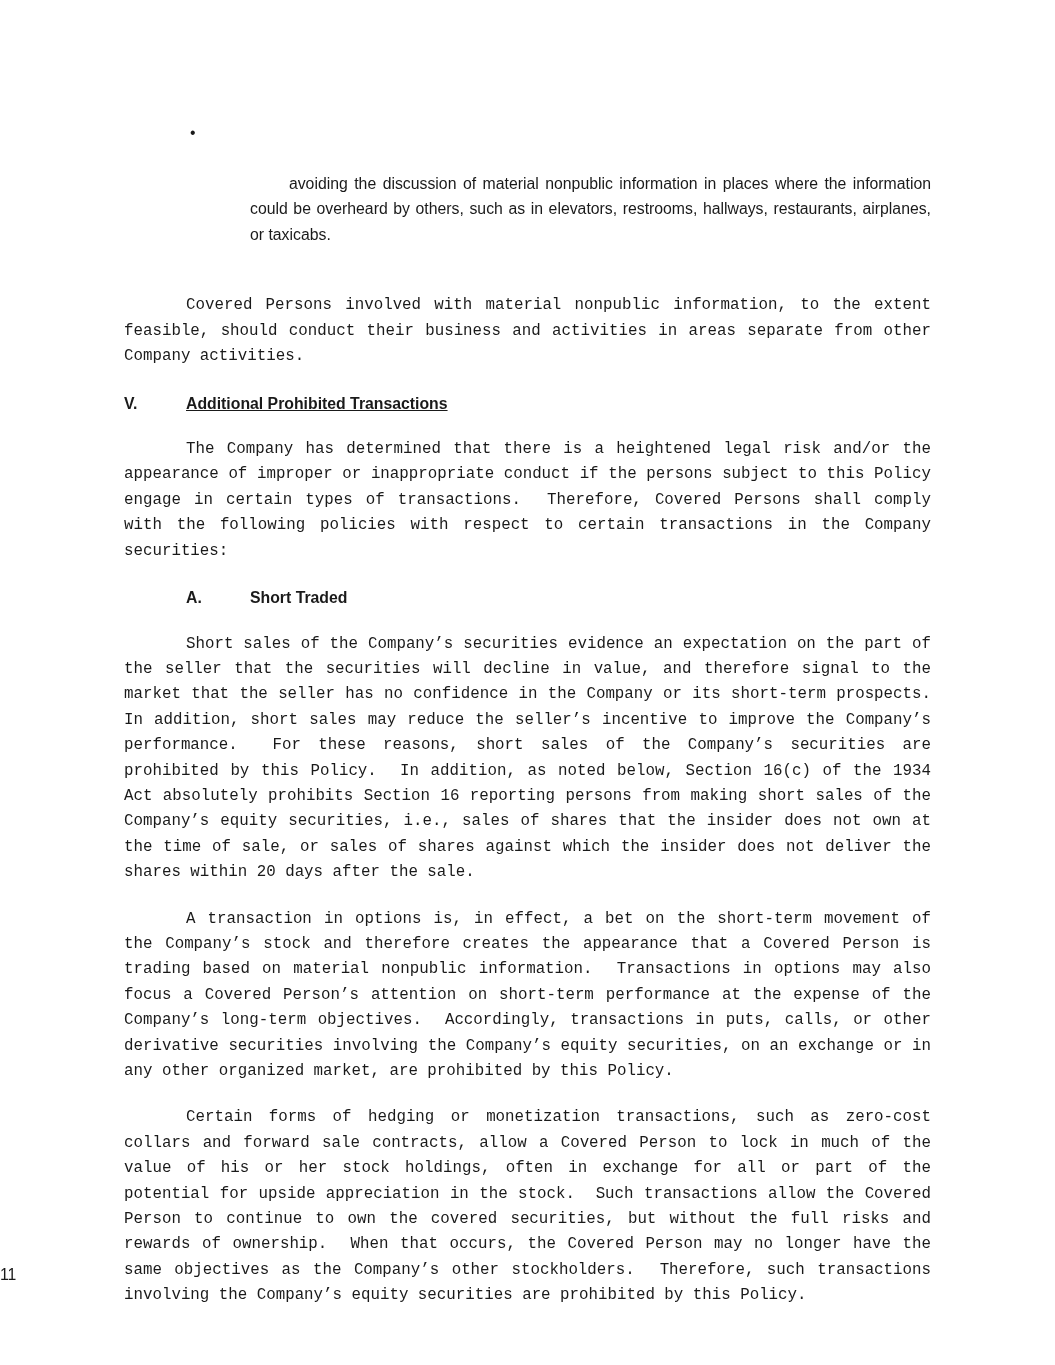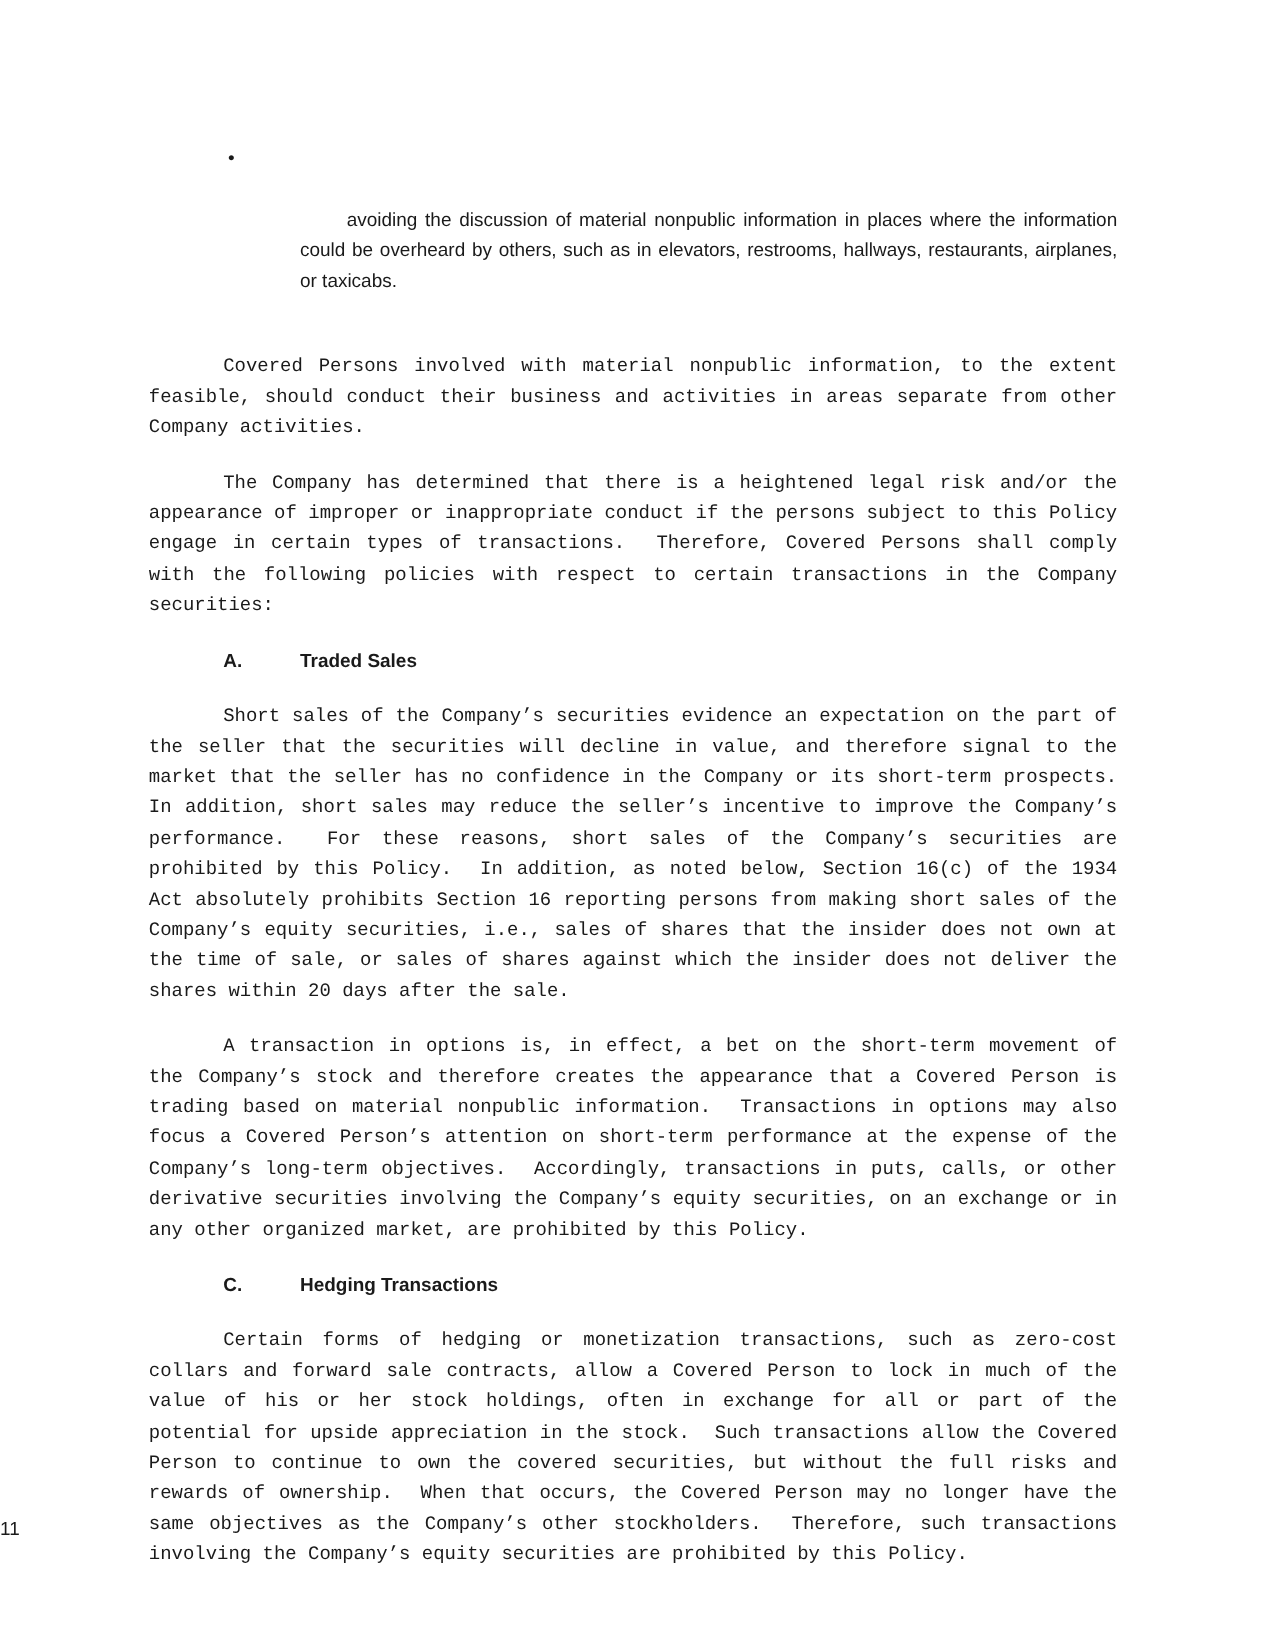--- a/index.html
+++ b/index.html
@@ -78,34 +78,34 @@
 <div class="page">
   <div class="content">
 
     <div class="bullet-item">
       <span class="bullet-glyph">•</span>
       <span>avoiding the discussion of material nonpublic information in places where the information could be overheard by others, such as in elevators, restrooms, hallways, restaurants, airplanes, or taxicabs.</span>
     </div>
 
     <p class="para first-indent">Covered Persons involved with material nonpublic information, to the extent feasible, should conduct their business and activities in areas separate from other Company activities.</p>
 
+    <div class="heading">
+      <span class="h-num">V.</span><span class="h-title-underline">Additional Prohibited Transactions</span>
+    </div>
 
     <p class="para first-indent">The Company has determined that there is a heightened legal risk and/or the appearance of improper or inappropriate conduct if the persons subject to this Policy engage in certain types of transactions.  Therefore, Covered Persons shall comply with the following policies with respect to certain transactions in the Company securities:</p>
 
     <div class="heading sub-heading">
-      <span class="h-letter">A.</span><span>Traded Sales</span>
+      <span class="h-letter">A.</span><span>Short Traded</span>
     </div>
 
     <p class="para first-indent">Short sales of the Company’s securities evidence an expectation on the part of the seller that the securities will decline in value, and therefore signal to the market that the seller has no confidence in the Company or its short-term prospects.  In addition, short sales may reduce the seller’s incentive to improve the Company’s performance.  For these reasons, short sales of the Company’s securities are prohibited by this Policy.  In addition, as noted below, Section 16(c) of the 1934 Act absolutely prohibits Section 16 reporting persons from making short sales of the Company’s equity securities, i.e., sales of shares that the insider does not own at the time of sale, or sales of shares against which the insider does not deliver the shares within 20 days after the sale.</p>
 
 
     <p class="para first-indent">A transaction in options is, in effect, a bet on the short-term movement of the Company’s stock and therefore creates the appearance that a Covered Person is trading based on material nonpublic information.  Transactions in options may also focus a Covered Person’s attention on short-term performance at the expense of the Company’s long-term objectives.  Accordingly, transactions in puts, calls, or other derivative securities involving the Company’s equity securities, on an exchange or in any other organized market, are prohibited by this Policy.</p>
 
-    <div class="heading sub-heading">
-      <span class="h-letter">C.</span><span>Hedging Transactions</span>
-    </div>
 
     <p class="para first-indent">Certain forms of hedging or monetization transactions, such as zero-cost collars and forward sale contracts, allow a Covered Person to lock in much of the value of his or her stock holdings, often in exchange for all or part of the potential for upside appreciation in the stock.  Such transactions allow the Covered Person to continue to own the covered securities, but without the full risks and rewards of ownership.  When that occurs, the Covered Person may no longer have the same objectives as the Company’s other stockholders.  Therefore, such transactions involving the Company’s equity securities are prohibited by this Policy.</p>
 
   </div>
 
   <div class="page-number">11</div>
 </div>
 
 </body></html>

